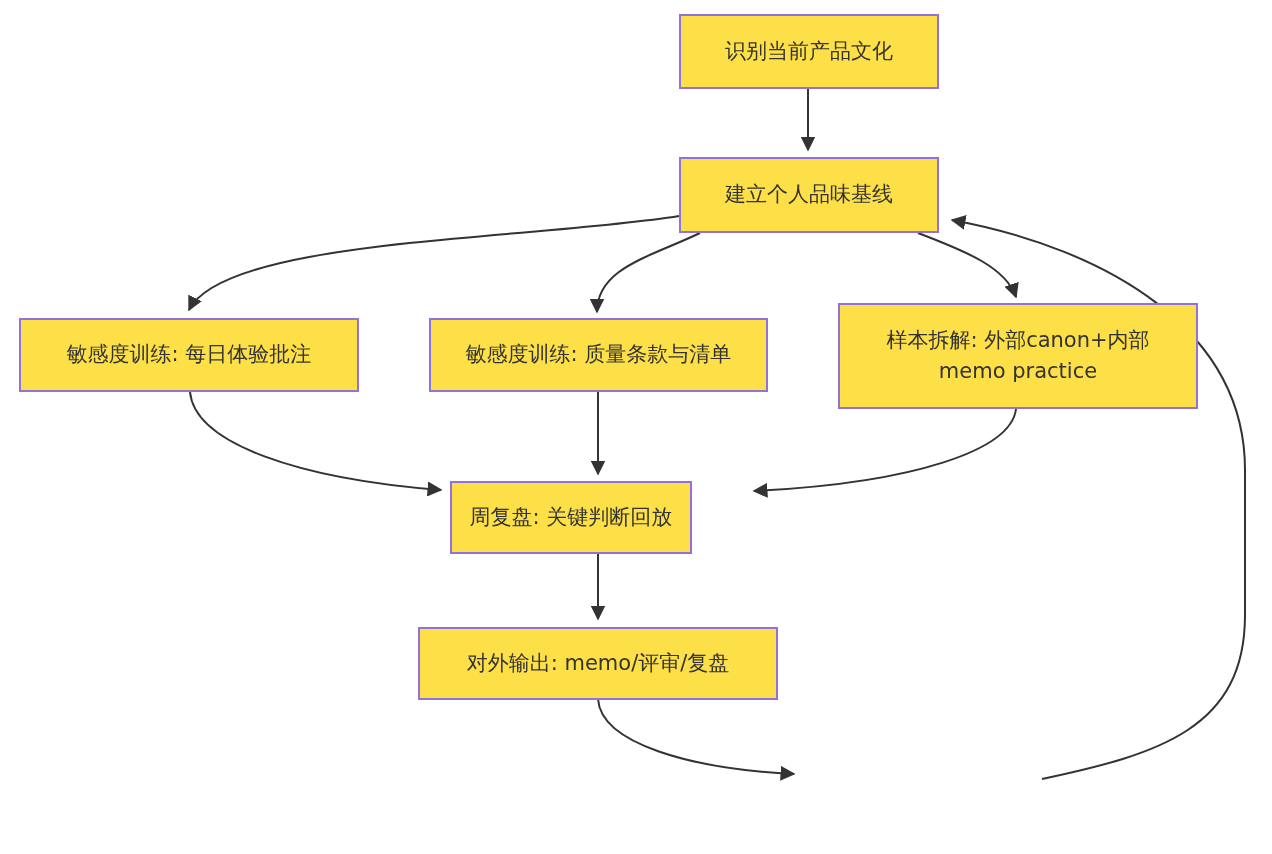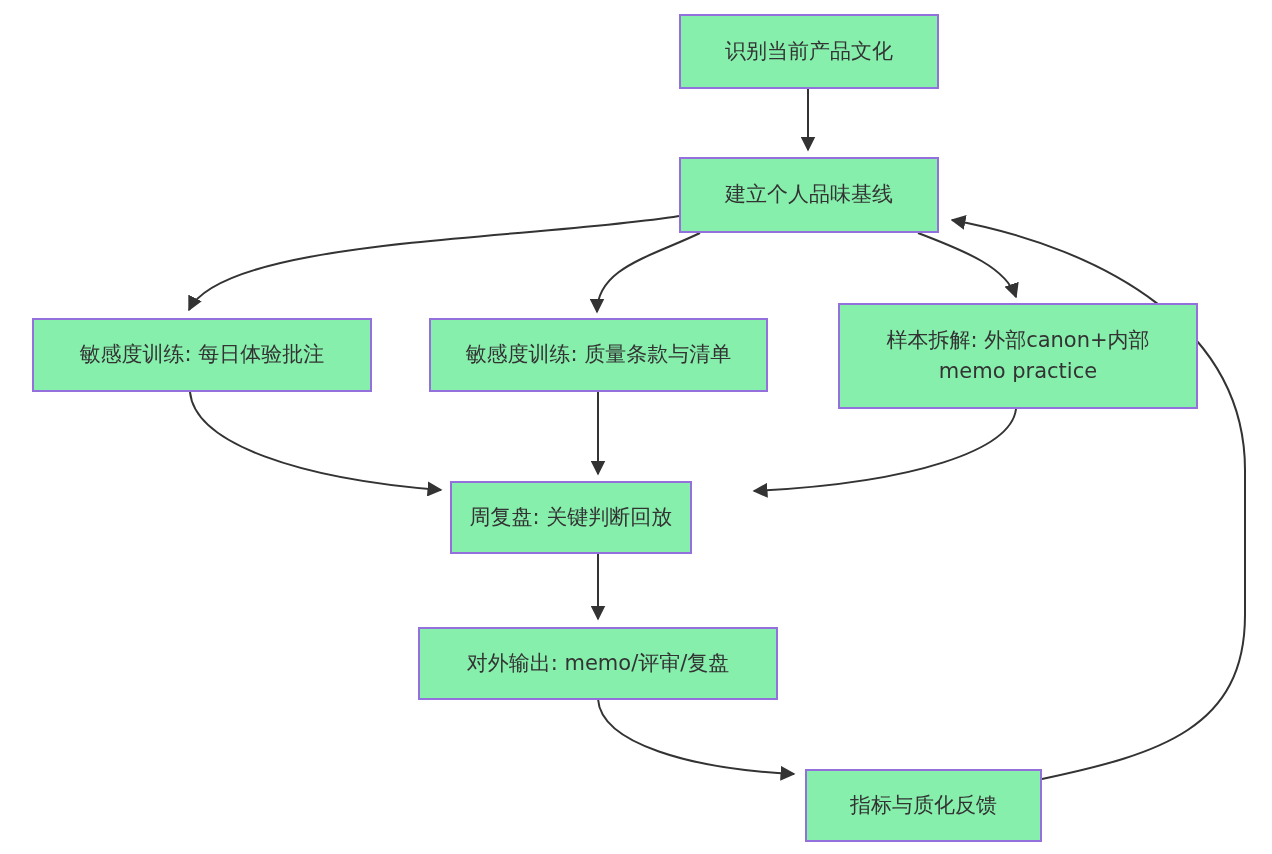--- a/index.html
+++ b/index.html
@@ -25,35 +25,35 @@
   }
   svg.edges path.edge {
     fill: none;
     stroke: #333333;
     stroke-width: 2px;
   }
   .node {
     position: absolute;
     z-index: 2;
     box-sizing: border-box;
-    background: #86efac;
+    background: #fde047;
     border: 2px solid #9370DB;
     color: #333333;
     font-size: 21px;
     line-height: 1.5;
     display: flex;
     align-items: center;
     justify-content: center;
     text-align: center;
     padding: 13px 14px;
   }
   
   .n-identify    { left: 679px; top: 14px;  width: 260px; height: 75px; }
   .n-baseline    { left: 679px; top: 157px; width: 260px; height: 76px; }
-  .n-sensitivity { left: 19px;  top: 318px; width: 340px; height: 74px; margin-left: 13px; }
+  .n-sensitivity { left: 19px;  top: 318px; width: 340px; height: 74px; }
   .n-spec        { left: 429px; top: 318px; width: 339px; height: 74px; }
   .n-sample      { left: 838px; top: 303px; width: 360px; height: 106px; }
   .n-review      { left: 450px; top: 481px; width: 242px; height: 73px; }
   .n-output      { left: 418px; top: 627px; width: 360px; height: 73px; }
   .n-metrics     { left: 805px; top: 769px; width: 237px; height: 73px; }
 </style>
 </head>
 <body>
 
 <div class="stage">
@@ -83,15 +83,14 @@
   <div class="node n-sensitivity">敏感度训练: 每日体验批注</div>
 
   <div class="node n-spec">敏感度训练: 质量条款与清单</div>
 
   <div class="node n-sample">样本拆解: 外部canon+内部 memo practice</div>
 
   <div class="node n-review">周复盘: 关键判断回放</div>
 
   <div class="node n-output">对外输出: memo/评审/复盘</div>
 
-  <div class="node n-metrics">指标与质化反馈</div>
 
 </div>
 
 </body></html>

